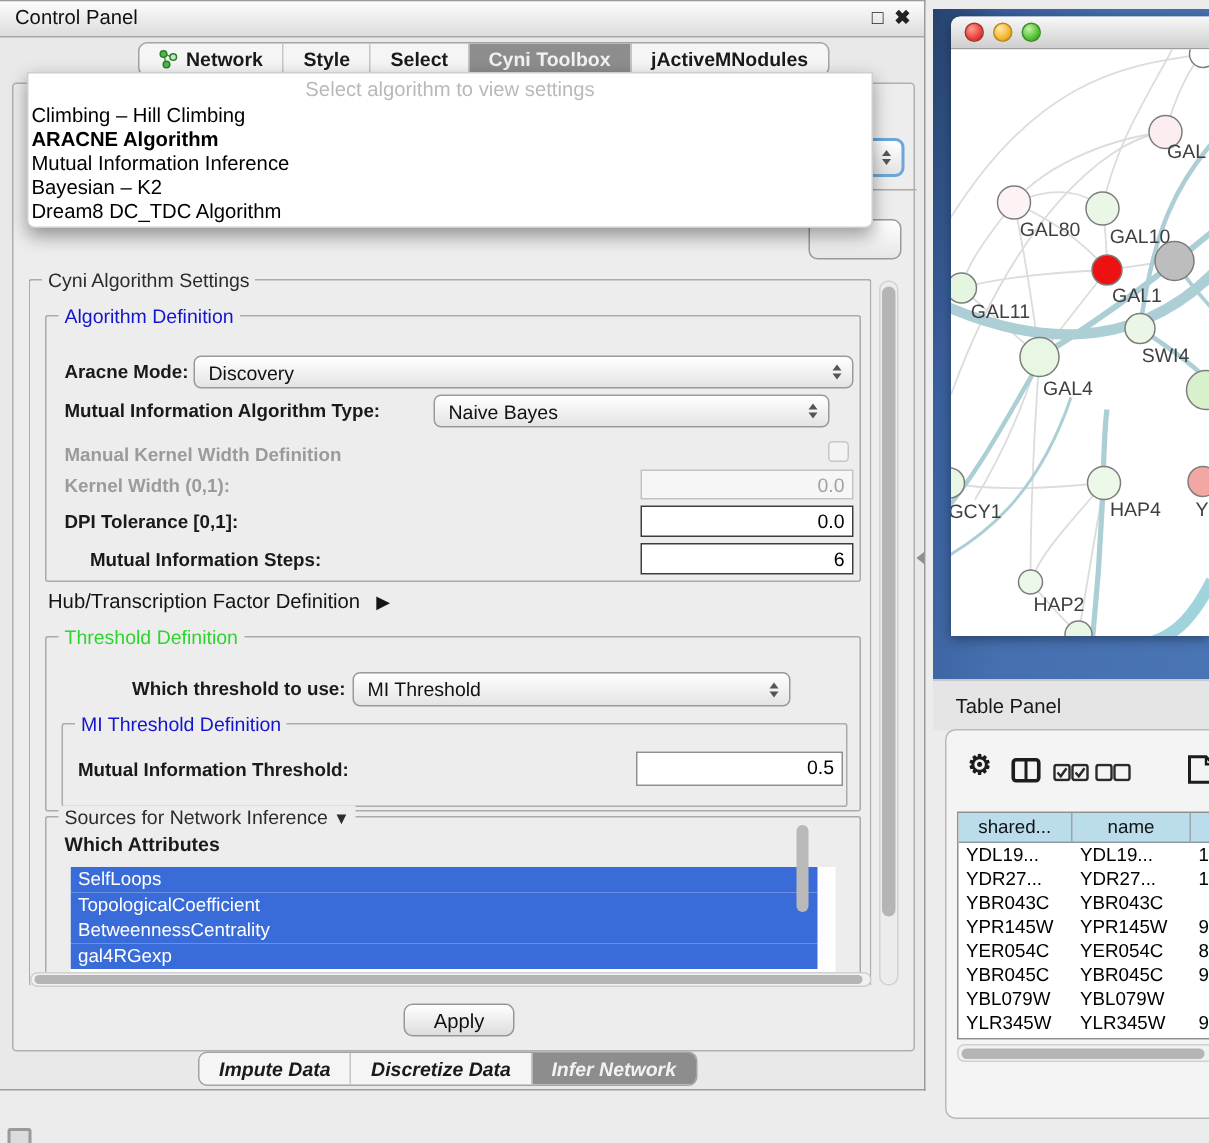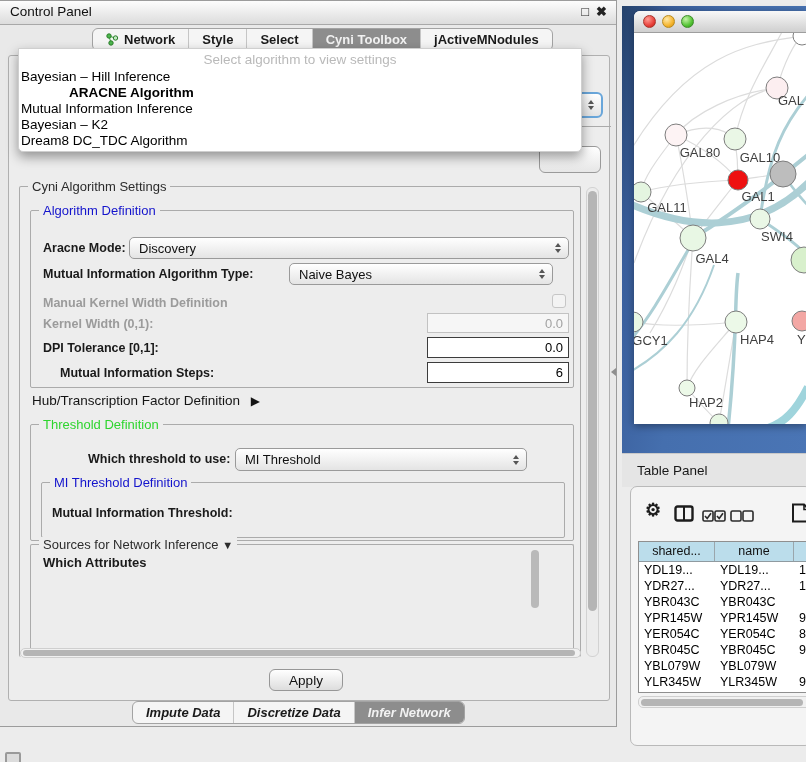--- a/index.html
+++ b/index.html
@@ -37,21 +37,21 @@
   .line-partial{left:550px;top:70px;width:52px;height:1px;background:#aaa;}
   .combo-partial-b{left:530px;top:90px;width:62px;height:27px;border:1px solid #9a9a9a;
     border-radius:6px;background:linear-gradient(#ffffff,#e6e6e6);box-sizing:border-box;}
 
   
   #algo-popup{left:18px;top:47px;width:562px;background:#ffffff;z-index:60;
     border:1px solid #cfcfcf;border-radius:0 0 5px 5px;
     box-shadow:0 5px 12px rgba(0,0,0,.38);padding-bottom:2px;}
   .algo-placeholder{text-align:center;color:#b9b9b9;font-size:13.5px;height:18px;line-height:18px;margin-top:2px;}
   .algo-option{font-size:13.5px;color:#000;height:16px;line-height:16px;padding-left:2px;white-space:nowrap;}
-  .algo-option.bold{font-weight:bold;margin-left:48px;}
+  .algo-option.bold{font-weight:bold;}
 
   
   .fieldset{border:1px solid #ababab;border-radius:2px;box-sizing:border-box;}
   .legend{position:absolute;top:-8px;left:8px;background:#ededed;padding:0 4px;
     font-size:13px;color:#2c2c2c;white-space:nowrap;}
   .legend.blue{color:#1414cc;}
   .legend.green{color:#2ed52e;}
 
   .lbl{position:absolute;font-size:12.5px;font-weight:bold;color:#1a1a1a;white-space:nowrap;}
   .lbl.gray{color:#9b9b9b;}
@@ -233,44 +233,51 @@
             <span>MI Threshold</span>
             <span class="stepper">
                 <i class="up"></i>
                 <i class="dn"></i>
               </span>
           </div>
 
           <div class="abs fieldset" style="left:10px;top:57px;width:524px;height:56px;">
             <span class="legend blue">MI Threshold Definition</span>
             <span class="lbl" style="left:10px;top:23px;">Mutual Information Threshold:</span>
+            <div class="field" style="left:382px;top:18px;width:138px;height:23px;border:1px solid #8f8f8f;">0.5</div>
           </div>
         </div>
 
         <div class="abs fieldset" style="left:10px;top:357px;width:544px;height:112px;border-bottom:none;">
           <span class="legend">
             <span>Sources for Network Inference</span>
             <span style="font-size:11px;">▼</span>
           </span>
           <span class="lbl" style="left:12px;top:10px;font-size:13px;">Which Attributes</span>
+          <div id="attr-list">
+              <div class="attr-item">SelfLoops</div>
+              <div class="attr-item">TopologicalCoefficient</div>
+              <div class="attr-item">BetweennessCentrality</div>
+              <div class="attr-item">gal4RGexp</div>
+            </div>
           <div class="list-vthumb"></div>
         </div>
 
         <div class="abs htrack" style="left:0px;top:461px;width:561px;height:10px;">
           <div class="hthumb" style="position:absolute;left:2px;top:1px;width:552px;height:6px;"></div>
         </div>
       </div>
 
       <div class="btn" style="left:260px;top:613px;width:74px;height:22px;">Apply</div>
     </div>
 
     <div class="abs" id="algo-popup">
       <div class="algo-placeholder">Select algorithm to view settings</div>
       <div id="algo-options">
-          <div class="algo-option">Bayesian – Hill Inference</div>
+          <div class="algo-option">Climbing – Hill Climbing</div>
           <div class="algo-option bold">ARACNE Algorithm</div>
           <div class="algo-option">Mutual Information Inference</div>
           <div class="algo-option">Bayesian – K2</div>
           <div class="algo-option">Dream8 DC_TDC Algorithm</div>
         </div>
     </div>
 
     <div class="abs tabstrip" id="bottom-tabs">
       <div class="tab">
         <span>Impute Data</span>

